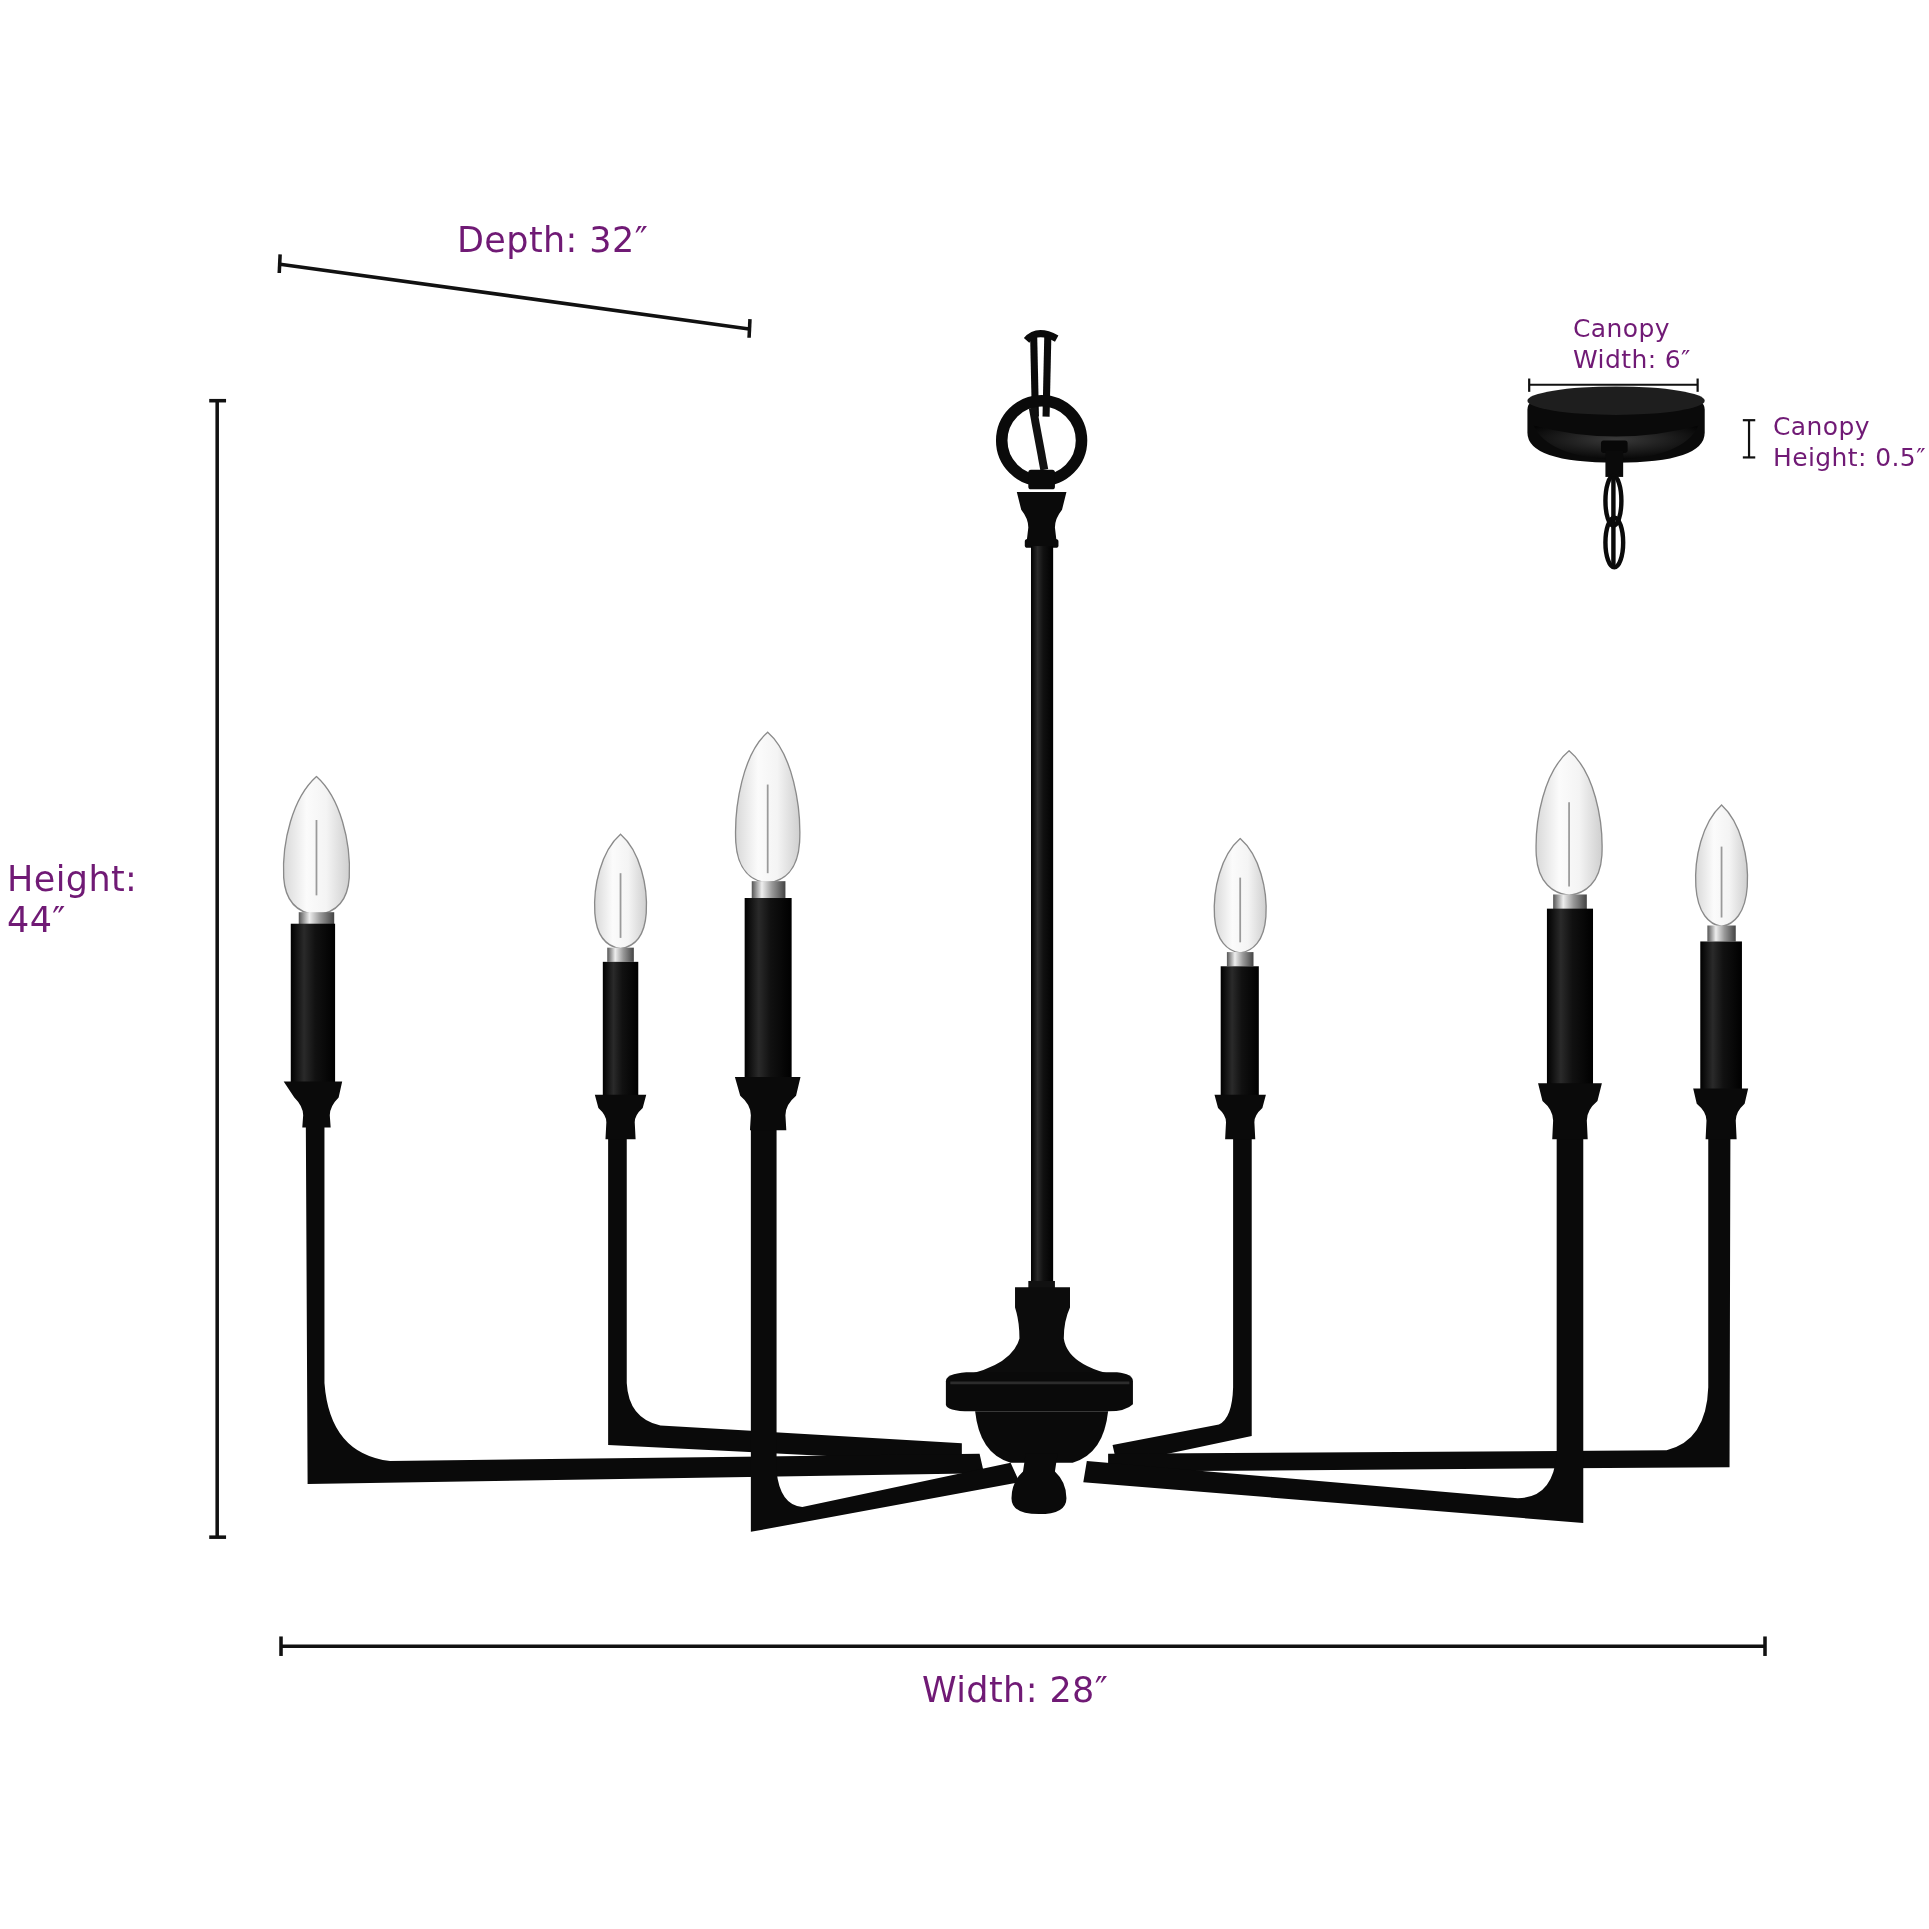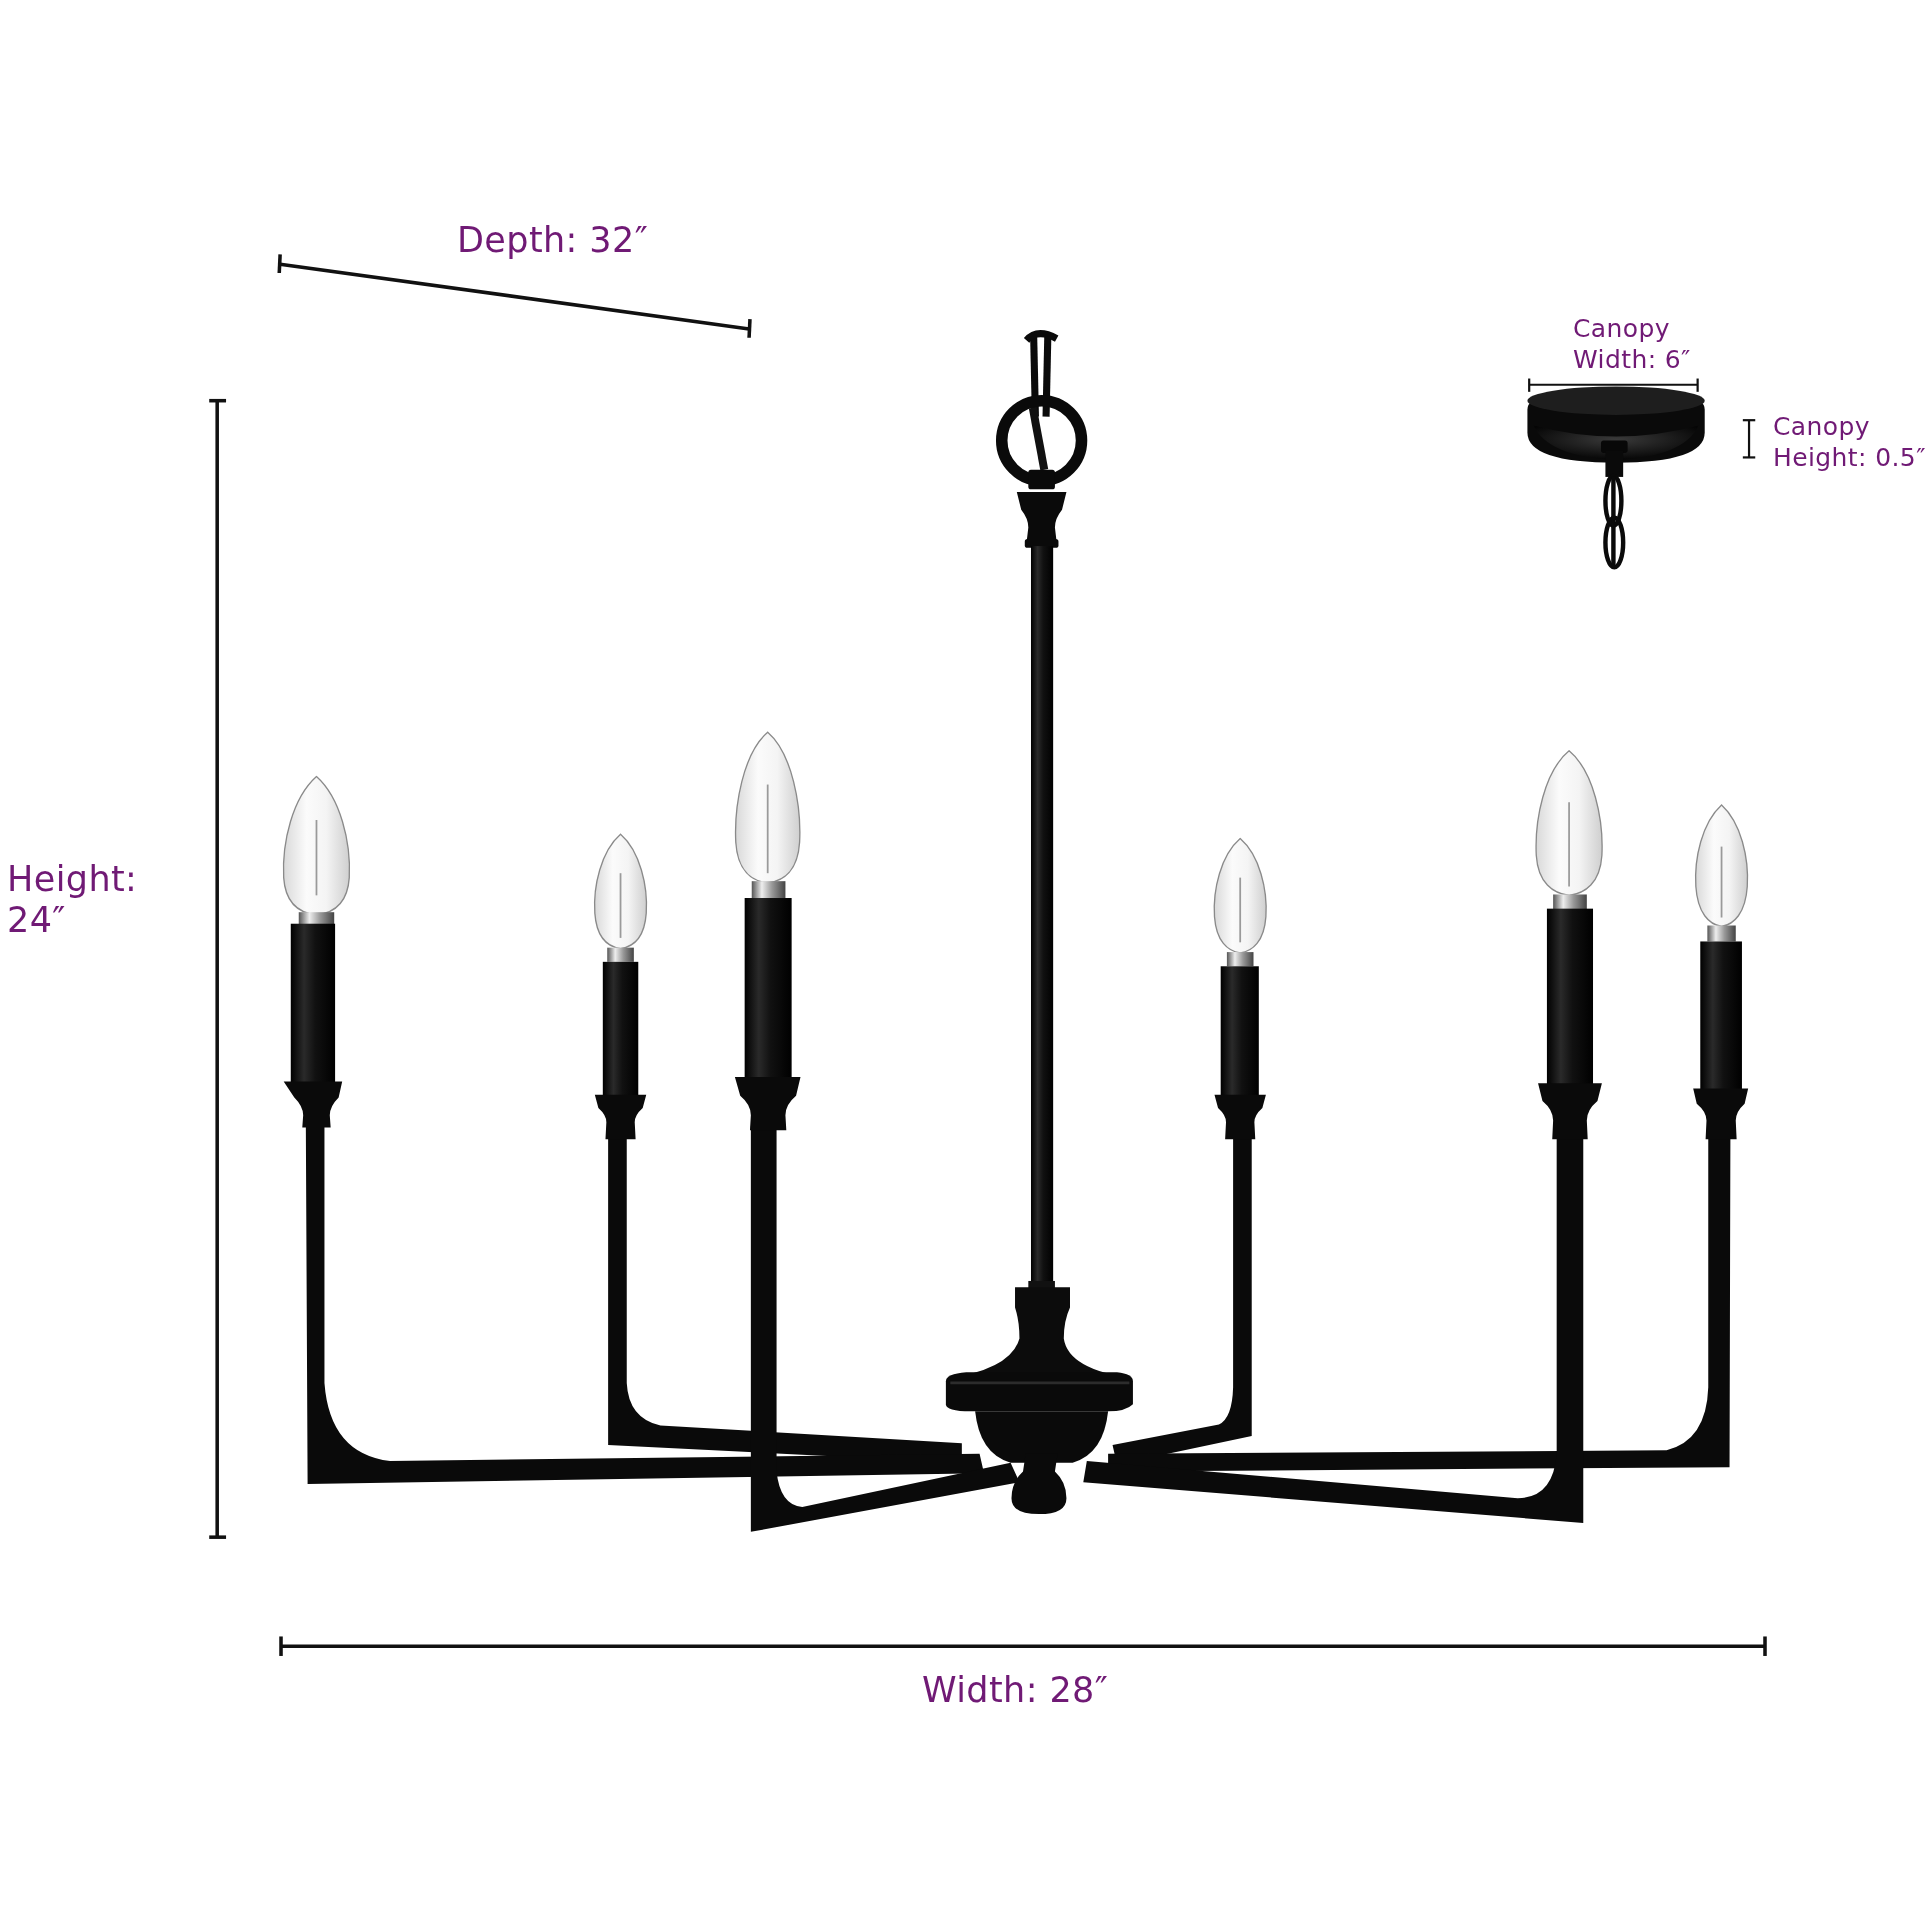--- a/index.html
+++ b/index.html
@@ -161,21 +161,21 @@
       <rect x="1918" y="1062" width="47" height="168" fill="url(#metal)"></rect>
       <path d="M1910 1228 L1972 1228 L1968 1245 Q1958 1254 1958 1264 L1959 1285 L1924 1285 L1925 1264 Q1925 1254 1914 1245 Z" fill="#0a0a0a"></path>
     </g>
   </svg>
 
   
   <div class="lbl lbl-big" style="left:457px; top:220px;">Depth: 32″</div>
 
   <div class="lbl lbl-big" style="left:7px; top:859px;">
     <div>Height:</div>
-    <div>24″</div>
+    <div>44″</div>
   </div>
 
   <div class="lbl lbl-big" style="left:922px; top:1670px;">Width: 28″</div>
 
   <div class="lbl lbl-small" style="left:1573px; top:313px;">
     <div style="padding-left:0px;">Canopy</div>
     <div>Width: 6″</div>
   </div>
 
   <div class="lbl lbl-small" style="left:1773px; top:411px;">

